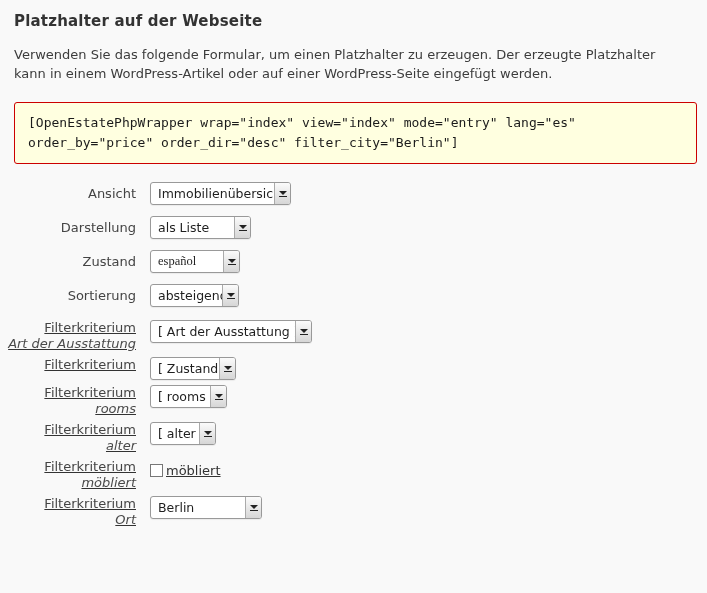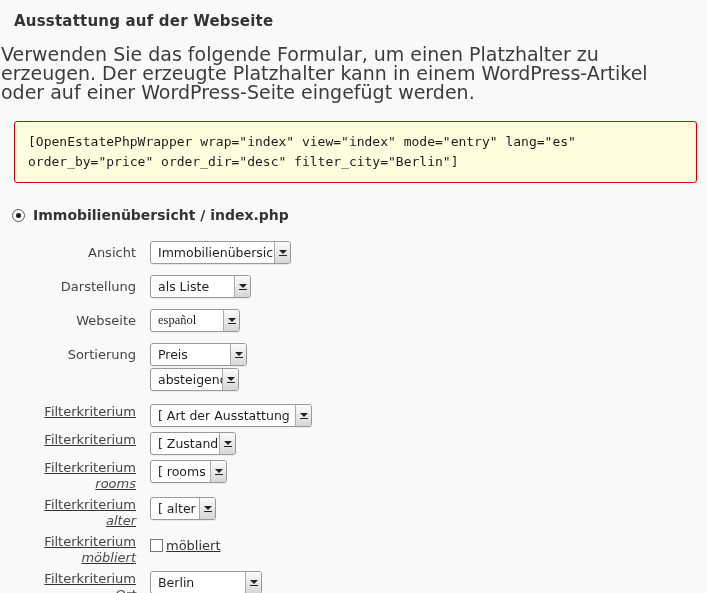--- a/index.html
+++ b/index.html
@@ -14,24 +14,24 @@
 
   h1.page-title {
     margin-left: 14px;
     font-size: 15px;
     font-weight: bold;
     color: #333;
     letter-spacing: 0.2px;
   }
 
   p.description {
-    margin-left: 1px;
+    margin-left: 14px;
     margin-top: 15px;
     width: 676px;
-    font-size: 19px;
+    font-size: 13px;
     line-height: 19px;
     color: #3c3c3c;
   }
 
   .code-box {
     margin-left: 14px;
     margin-top: 19px;
     width: 683px;
     min-height: 61px;
     background: #ffffe0;
@@ -141,32 +141,26 @@
     display: inline-block;
     flex: 0 0 auto;
   }
   .checkbox-label { font-size: 13px; color: #333; margin-left: 3px; line-height: 14px; }
 </style>
 </head>
 <body>
 
 <div class="page">
 
-  <h1 class="page-title">Ausstattung auf der Webseite</h1>
+  <h1 class="page-title">Platzhalter auf der Webseite</h1>
 
   <p class="description">Verwenden Sie das folgende Formular, um einen Platzhalter zu erzeugen. Der erzeugte Platzhalter kann in einem WordPress-Artikel oder auf einer WordPress-Seite eingefügt werden.</p>
 
   <div class="code-box"><span>[OpenEstatePhpWrapper wrap="index" view="index" mode="entry" lang="es" order_by="price" order_dir="desc" filter_city="Berlin"]</span></div>
 
-  <div class="radio-row">
-    <span class="radio-outer">
-        <span class="radio-dot"></span>
-      </span>
-    <span class="radio-label">Immobilienübersicht / index.php</span>
-  </div>
 
   <div class="form">
 
     <div class="row simple">
       <div class="label-col">
           <div class="label">Ansicht</div>
         </div>
       <div class="control-col">
         <div class="select w141">
           <span class="select-text">Immobilienübersicht</span>
@@ -188,58 +182,52 @@
           <span class="select-arrow">
               <i class="tri"></i>
               <i class="bar"></i>
             </span>
         </div>
       </div>
     </div>
 
     <div class="row simple">
       <div class="label-col">
-          <div class="label">Webseite</div>
+          <div class="label">Zustand</div>
         </div>
       <div class="control-col">
         <div class="select w90">
           <span class="select-text">español</span>
           <span class="select-arrow">
               <i class="tri"></i>
               <i class="bar"></i>
             </span>
         </div>
       </div>
     </div>
 
     <div class="row simple sort">
       <div class="label-col">
           <div class="label">Sortierung</div>
         </div>
       <div class="control-col stack">
-        <div class="select w97">
-          <span class="select-text">Preis</span>
-          <span class="select-arrow">
-              <i class="tri"></i>
-              <i class="bar"></i>
-            </span>
-        </div>
         <div class="select w89">
           <span class="select-text">absteigend</span>
           <span class="select-arrow">
               <i class="tri"></i>
               <i class="bar"></i>
             </span>
         </div>
       </div>
     </div>
 
     <div class="row filter">
       <div class="label-col">
         <div class="label">Filterkriterium</div>
+        <div class="sublabel">Art der Ausstattung</div>
       </div>
       <div class="control-col">
         <div class="select w162">
           <span class="select-text">[ Art der Ausstattung ]</span>
           <span class="select-arrow">
               <i class="tri"></i>
               <i class="bar"></i>
             </span>
         </div>
       </div>

